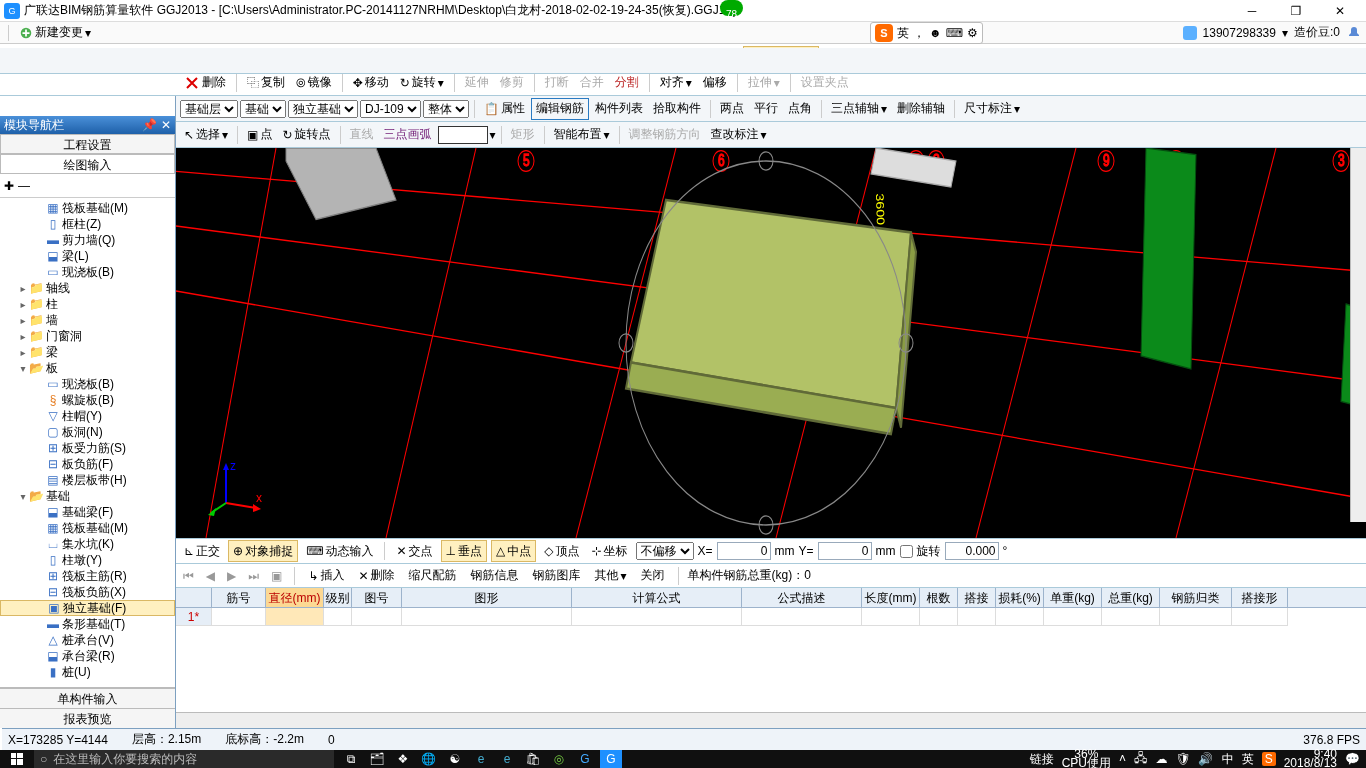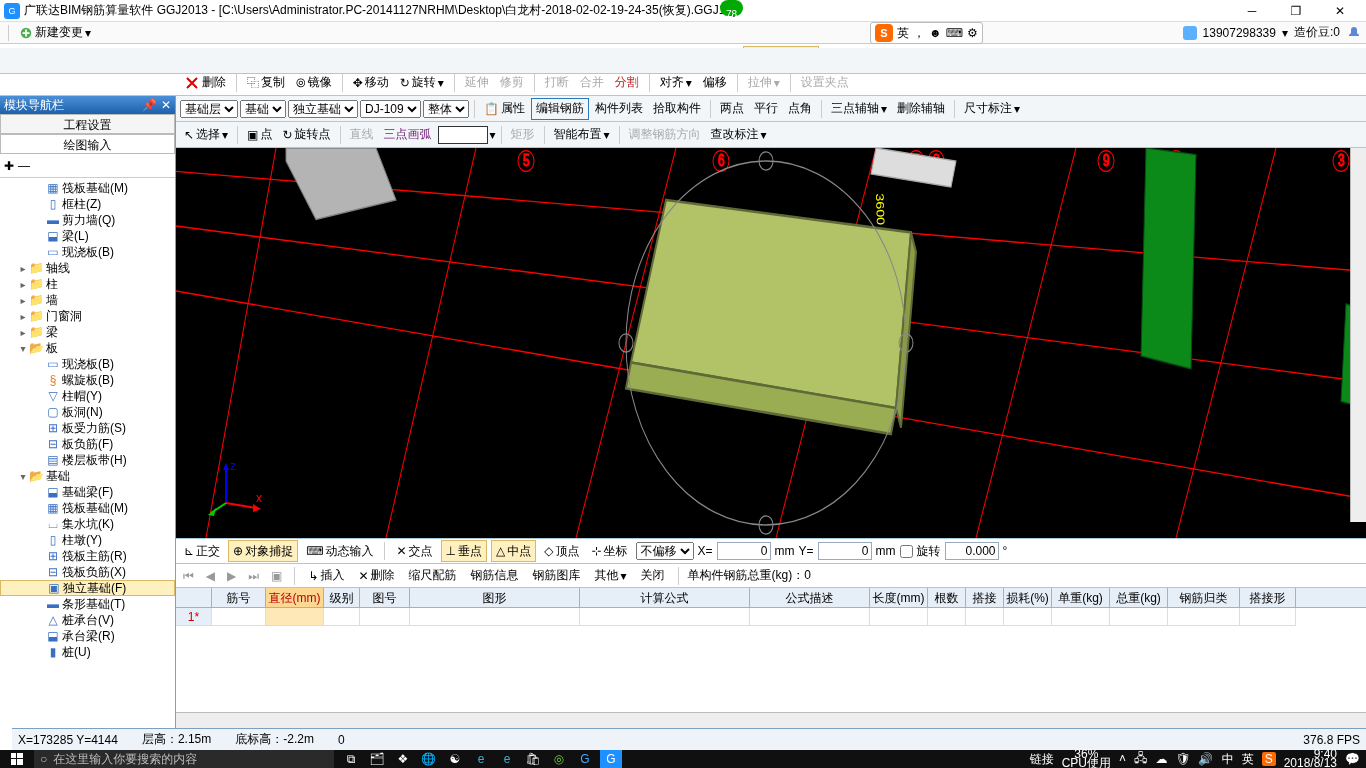--- a/index.html
+++ b/index.html
@@ -22,21 +22,21 @@
 
 .toolbar1 { height: 26px; display: flex; align-items: center; padding: 0 4px; border-bottom: 1px solid #aacada; background:#fff; gap:3px; }
 .tb-btn { height:22px; display:inline-flex; align-items:center; padding:0 4px; cursor:pointer; gap:2px; white-space:nowrap; }
 .tb-btn.active { background:#fff0c0; border:1px solid #dab864; }
 .tb-sep { width:1px; height:18px; background:#ccc; margin:0 3px; }
 
 .toolbar2 { height: 26px; display: flex; align-items: center; padding: 0 4px 0 180px; border-bottom: 1px solid #aacada; background:#fff; gap:3px; }
 .ribbon { height: 26px; display: flex; align-items: center; padding: 0 4px 0 180px; border-bottom: 1px solid #aacada; background:#f3f6f9; gap:2px; }
 
 .left-panel { position:absolute; left:0; top:96px; width:176px; bottom:40px; border-right:1px solid #7da0c0; background:#fff; display:flex; flex-direction:column; }
-.left-title { height:18px; background:linear-gradient(#4a90d9,#1e60a9); color:#fff; padding:0 4px; display:flex; align-items:center; justify-content:space-between; }
+.left-title { height:18px; background:linear-gradient(#4a90d9,#1e60a9); color:#fff; padding:0 4px; display:flex; align-items:center; justify-content:space-between;margin-top:20px; }
 .left-tab { height:20px; border:1px solid #bbb; background:#f5f5f5; text-align:center; line-height:20px; cursor:pointer; }
 .left-tab.active { background:#fff; }
 .mini-toolbar { height:24px; border-bottom:1px solid #ccc; display:flex; align-items:center; padding:0 4px; gap:4px; }
 .tree { flex:1; overflow:auto; padding:2px 0; }
 .tree-item { display:flex; align-items:center; height:16px; padding-left:4px; cursor:pointer; white-space:nowrap; gap:2px; }
 .tree-item.selected { background:#fff0c0; border:1px solid #dab864; }
 .tree-icon { width:14px; height:14px; display:inline-flex; align-items:center; justify-content:center; }
 .tree-indent1 { padding-left:18px; }
 .tree-indent3 { padding-left:46px; }
 .expand-icon { width:10px; display:inline-block; text-align:center; color:#666; font-size:10px; }
@@ -72,36 +72,36 @@
 .grid-area { flex:0 0 140px; display:flex; flex-direction:column; background:#b91c1c; }
 .grid-head { display:flex; background:#e6eef7; border-bottom:1px solid #9db3cc; height:20px; }
 .grid-head .gh { border-right:1px solid #9db3cc; text-align:center; line-height:20px; overflow:hidden; }
 .grid-head .gh.act { background:#fcd893; color:#b00; }
 .grid-body { flex:1; overflow:auto; background:#fff; position:relative; }
 .grid-row { display:flex; height:18px; }
 .grid-row .gc { border-right:1px solid #ddd; border-bottom:1px solid #ddd; line-height:18px; padding:0 2px; overflow:hidden; }
 .row-hdr { width:36px; background:#e6eef7; text-align:center; border-right:1px solid #9db3cc; color:#c00; }
 .grid-scroll-h { height:16px; background:#eee; border-top:1px solid #bbb; }
 
-.statusbar { position:absolute; left:12px; right:0; bottom:18px; height:22px; background:#eef3f9; border-top:1px solid #7da0c0; display:flex; align-items:center; padding:0 6px; font-size:12px; }
+.statusbar { position:absolute; left:2px; right:0; bottom:18px; height:22px; background:#eef3f9; border-top:1px solid #7da0c0; display:flex; align-items:center; padding:0 6px; font-size:12px; }
 .statusbar .s-item { margin-right:24px; }
 .statusbar .fps { margin-left:auto; }
 
 .taskbar { position:absolute; left:0; right:0; bottom:0; height:18px; background:#101010; color:#fff; display:flex; align-items:center; font-size:11px; }
 .taskbar .win-start { width:34px; height:18px; display:flex; align-items:center; justify-content:center; }
 .taskbar .search { flex:0 0 300px; height:18px; background:#2a2a2a; display:flex; align-items:center; padding:0 6px; color:#bbb; gap:6px; }
 .taskbar .tray { margin-left:auto; display:flex; align-items:center; gap:8px; padding:0 6px; }
 .taskbar .task-icons { display:flex; gap:4px; padding:0 6px; }
 .taskbar .ticon { width:22px; height:18px; display:flex; align-items:center; justify-content:center; }
 .taskbar .clock { text-align:right; line-height:9px; font-size:9px; }
 
 .ime-bar { position:absolute; top:22px; left:870px; height:22px; background:#fff; border:1px solid #bbb; display:flex; align-items:center; padding:0 4px; gap:4px; border-radius:3px; z-index:10; }
 .ime-icon { width:18px; height:18px; background:#ff6a00; border-radius:4px; display:flex; align-items:center; justify-content:center; color:#fff; font-weight:bold; font-size:11px; }
 
-.gh0 { width:36px; } .gh1 { width:54px } .gh2 { width:58px } .gh3 { width:36px } .gh4 { width:50px } .gh5 { width:170px } .gh6 { width:170px } .gh7 { width:120px } .gh8 { width:58px } .gh9 { width:38px } .gh10 { width:38px } .gh11 { width:48px } .gh12 { width:58px } .gh13 { width:58px } .gh14 { width:72px } .gh15 { width:56px }
+.gh0 { width:36px; } .gh1 { width:54px } .gh2 { width:58px } .gh3 { width:28px } .gh4 { width:50px } .gh5 { width:170px } .gh6 { width:170px } .gh7 { width:120px } .gh8 { width:58px } .gh9 { width:38px } .gh10 { width:38px } .gh11 { width:48px } .gh12 { width:58px } .gh13 { width:58px } .gh14 { width:72px } .gh15 { width:56px }
 
 svg.i16 { width:16px; height:16px; }
 </style>
 </head>
 <body>
 
 <div class="titlebar">
   <div class="appicon">G</div>
   <div class="title">广联达BIM钢筋算量软件 GGJ2013 - [C:\Users\Administrator.PC-20141127NRHM\Desktop\白龙村-2018-02-02-19-24-35(恢复).GGJ12]</div>
   <div class="badge">78</div>
@@ -413,20 +413,24 @@
         <span>桩承台(V)</span>
       </div>
     <div class="tree-item tree-indent3">
         <span class="tree-icon comp-icon">⬓</span>
         <span>承台梁(R)</span>
       </div>
     <div class="tree-item tree-indent3">
         <span class="tree-icon comp-icon">▮</span>
         <span>桩(U)</span>
       </div>
+  </div>
+  <div class="left-bottom">
+    <div>单构件输入</div>
+    <div>报表预览</div>
   </div>
 </div>
 
 <div class="main-area">
 
   <div class="ribbon" style="position:absolute; left:-176px; right:0; top:-48px; height:26px;">
   </div>
 
   <div class="sub-toolbar" style="margin-left:0;align-items:center;">
     <select><option>基础层</option></select>

